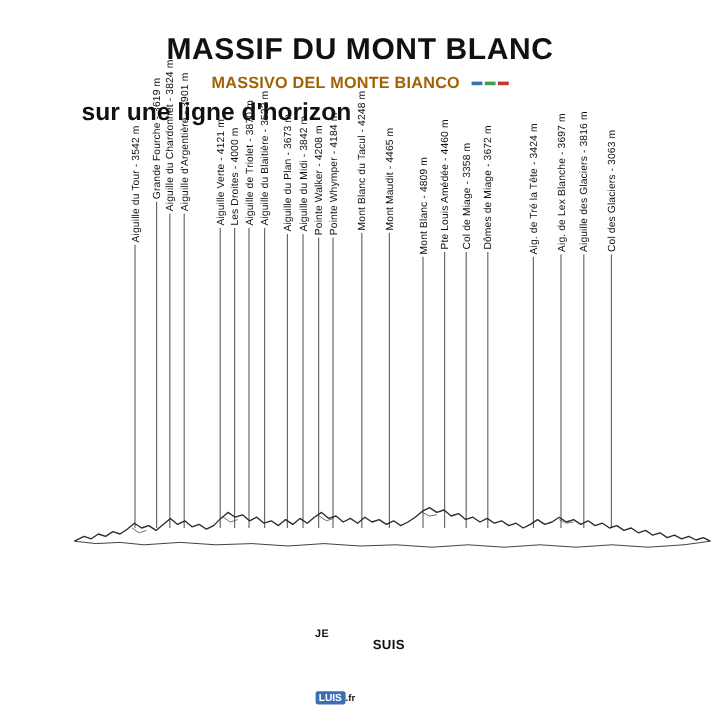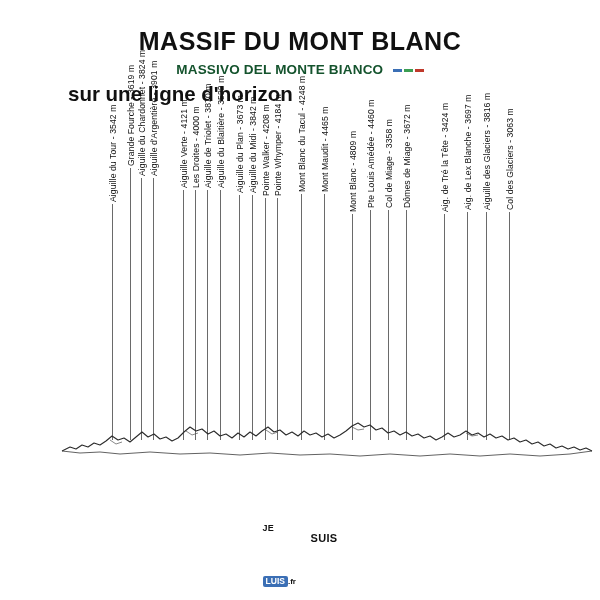--- a/index.html
+++ b/index.html
@@ -40,21 +40,21 @@
   }
   .subtitle-row {
     position: relative;
     display: block;
     margin-top: 2px;
     height: 16px;
   }
   .title-sub {
     font-size: 13.5px;
     font-weight: bold;
-    color: #14532d;
+    color: #a16207;
     letter-spacing: 0.2px;
   }
   .flag-dashes {
     display: inline-block;
     vertical-align: 2px;
     margin-left: 3px;
     white-space: nowrap;
   }
   .dash {
     display: inline-block;

